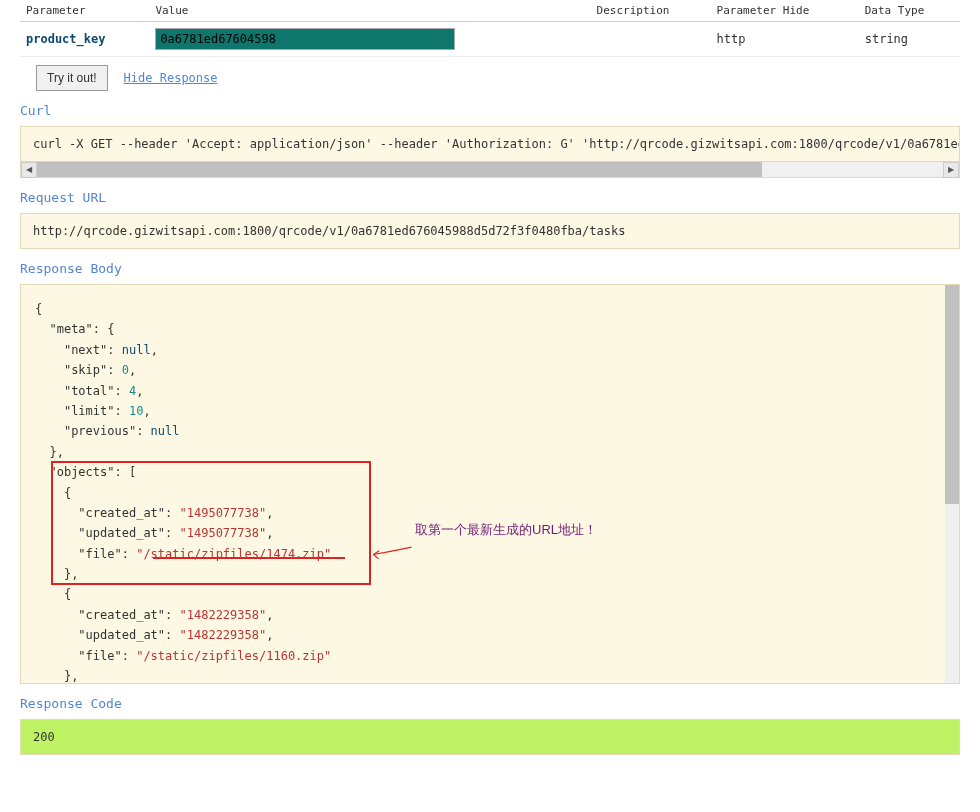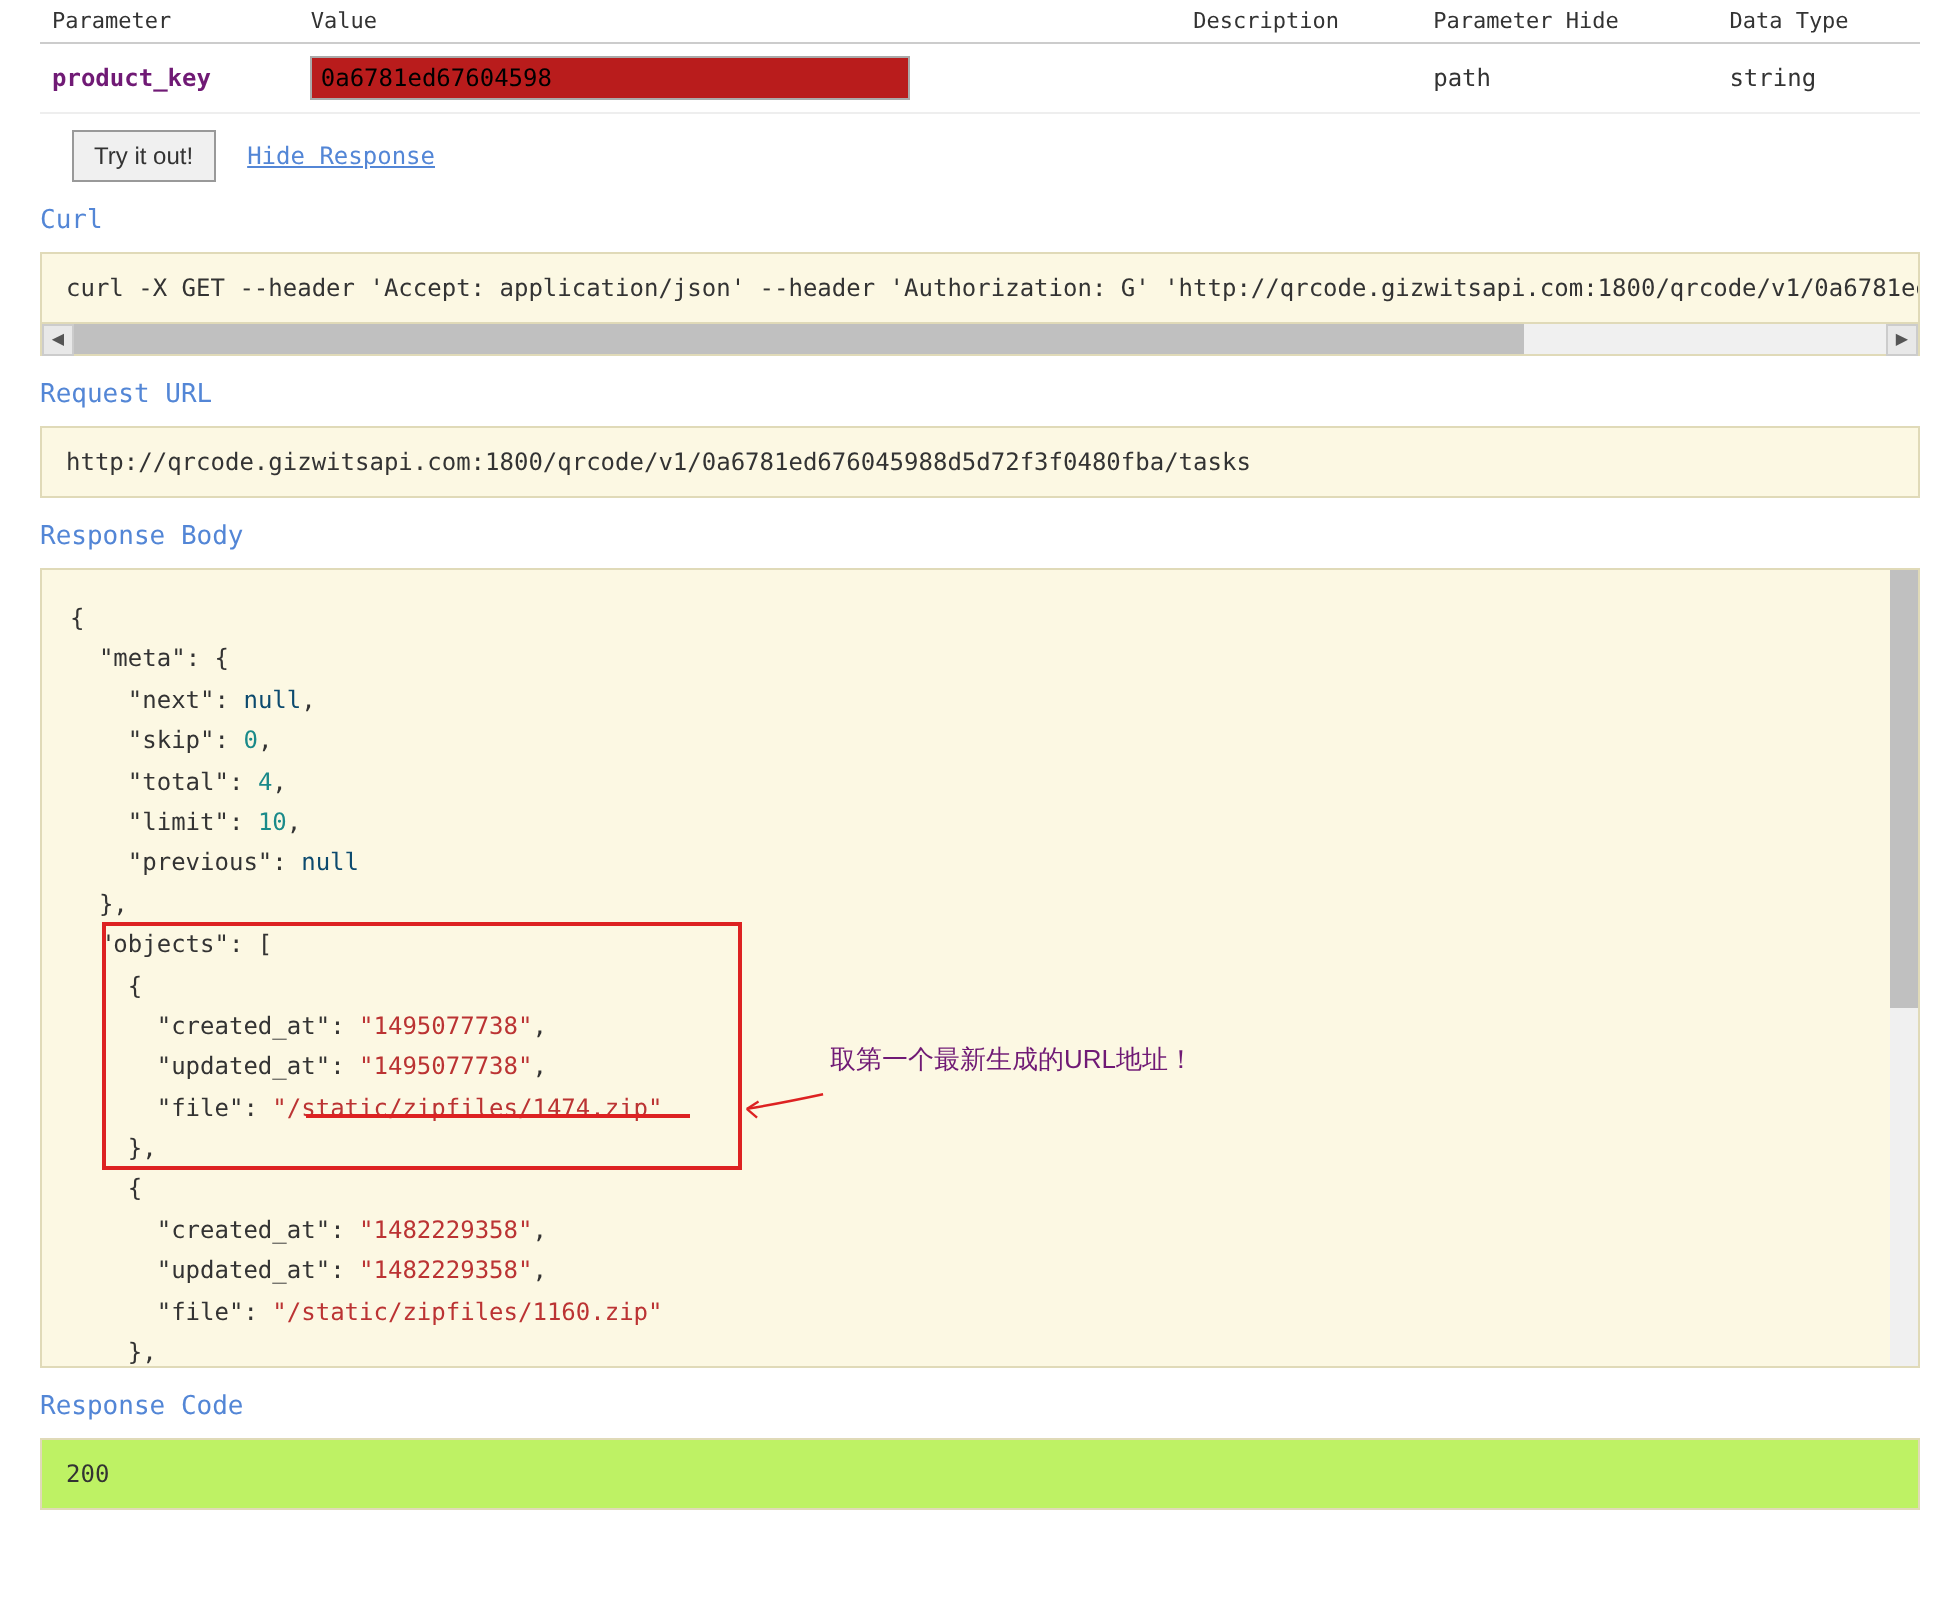--- a/index.html
+++ b/index.html
@@ -25,29 +25,29 @@
       font-family: monospace;
     }
     .param-table td {
       padding: 6px;
       border-bottom: 1px solid #eee;
       font-family: monospace;
       font-size: 12px;
     }
     .param-table td.name-cell {
       font-weight: bold;
-      color: #701a75;
+      color: #0c4a6e;
     }
     .param-input {
       width: 300px;
       padding: 3px 4px;
       border: 1px solid #aaa;
       font-family: monospace;
       font-size: 12px;
-      background: #b91c1c;
+      background: #0f766e;
     }
     .actions {
       margin: 8px 0 12px 16px;
       display: flex;
       align-items: center;
       gap: 16px;
     }
     .tryit {
       background: #f0f0f0;
       border: 1px solid #999;
@@ -208,21 +208,21 @@
       <th>Data Type</th>
     </tr>
   </thead>
   <tbody>
     <tr>
       <td class="name-cell">product_key</td>
       <td>
         <input class="param-input" value="0a6781ed67604598" style="">
       </td>
       <td></td>
-      <td>path</td>
+      <td>http</td>
       <td>string</td>
     </tr>
   </tbody>
 </table>
 
 <div class="actions">
   <button class="tryit">Try it out!</button>
   <a class="hide-link">Hide Response</a>
 </div>
 

